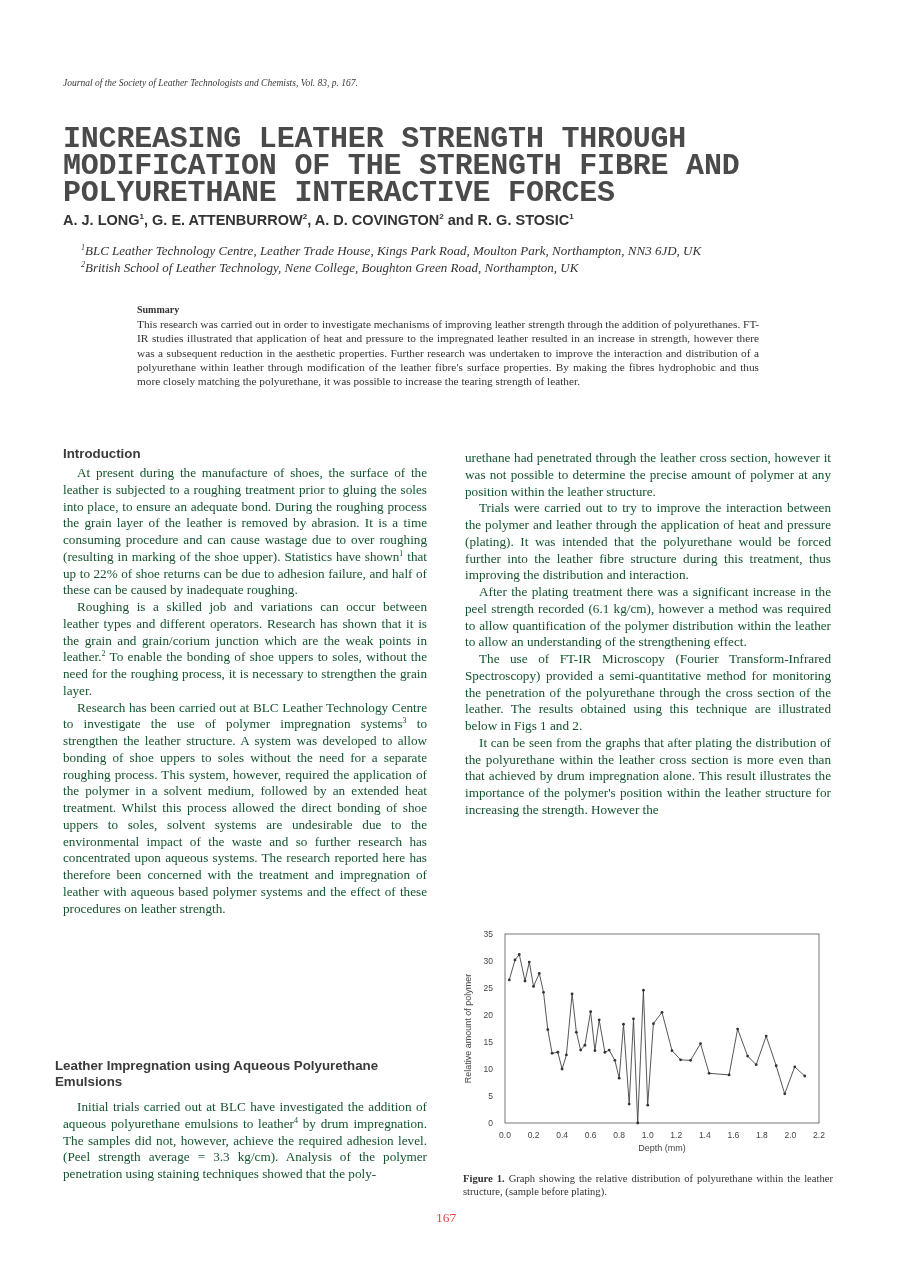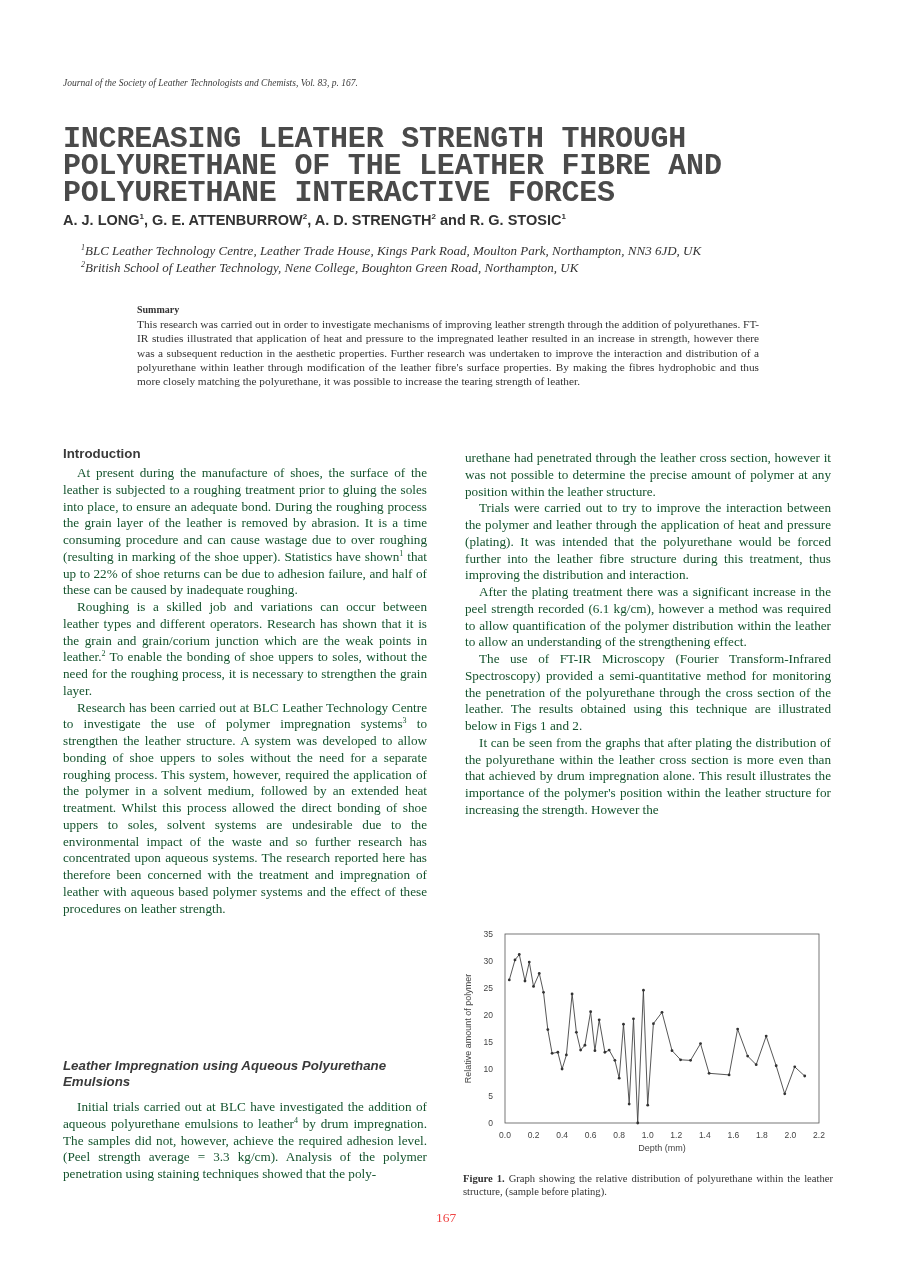--- a/index.html
+++ b/index.html
@@ -13,44 +13,44 @@
   .affil.a1 { top: 243px; }
   .affil.a2 { top: 260px; }
   .summary { position: absolute; left: 137px; top: 303px; width: 622px; font-size: 11.3px; line-height: 14.2px; color: #333; text-align: justify; }
   .summary-head { font-weight: bold; font-size: 10px; }
   .col { position: absolute; font-size: 13.2px; line-height: 16.75px; color: #14532d; text-align: justify; }
   .col p { margin: 0; text-indent: 14px; }
   .col.left { left: 63px; top: 465px; width: 364px; }
   .col.right { left: 465px; top: 450px; width: 366px; }
   .sec-head { font-family: "Liberation Sans", "DejaVu Sans", sans-serif; font-weight: bold; font-size: 13.3px; line-height: 16px; color: #3a3a3a; }
   .sec1 { position: absolute; left: 63px; top: 446px; }
-  .sec2 { position: absolute; left: 63px; top: 1058px; width: 364px; font-style: italic; }
+  .sec2 { position: absolute; left: 55px; top: 1058px; width: 364px; }
   .col.left2 { left: 63px; top: 1099px; width: 364px; }
   .chart-wrap { position: absolute; left: 455px; top: 920px; width: 390px; height: 240px; }
   .chart-wrap svg { position: absolute; left: 0; top: 0; }
   .caption { position: absolute; left: 463px; top: 1172px; width: 370px; font-size: 10.6px; line-height: 13px; color: #333; text-align: justify; }
   .caption b { font-weight: bold; }
   .page-num { position: absolute; left: 436px; top: 1210px; font-size: 13.5px; color: #ef4444; }
   sup { font-size: 8px; vertical-align: super; line-height: 0; }
   .axis-text { font-family: "Liberation Sans", "DejaVu Sans", sans-serif; font-size: 8.5px; fill: #444; }
   .axis-title { font-family: "Liberation Sans", "DejaVu Sans", sans-serif; font-size: 9px; fill: #444; }
 </style>
 </head>
 <body>
 
 <div class="journal">Journal of the Society of Leather Technologists and Chemists, Vol. 83, p. 167.</div>
 
 <h1 class="title">
   <div>INCREASING LEATHER STRENGTH THROUGH</div>
-  <div>POLYURETHANE OF THE LEATHER FIBRE AND</div>
+  <div>MODIFICATION OF THE STRENGTH FIBRE AND</div>
   <div>POLYURETHANE INTERACTIVE FORCES</div>
 </h1>
 
 <div class="authors">
-  <span>A. J. LONG</span><sup>1</sup><span>, </span><span>G. E. ATTENBURROW</span><sup>2</sup><span>, </span><span>A. D. STRENGTH</span><sup>2</sup><span> and </span><span>R. G. STOSIC</span><sup>1</sup>
+  <span>A. J. LONG</span><sup>1</sup><span>, </span><span>G. E. ATTENBURROW</span><sup>2</sup><span>, </span><span>A. D. COVINGTON</span><sup>2</sup><span> and </span><span>R. G. STOSIC</span><sup>1</sup>
 </div>
 
 <div class="affil a1"><sup>1</sup><span>BLC Leather Technology Centre, Leather Trade House, Kings Park Road, Moulton Park, Northampton, NN3 6JD, UK</span></div>
 <div class="affil a2"><sup>2</sup><span>British School of Leather Technology, Nene College, Boughton Green Road, Northampton, UK</span></div>
 
 <div class="summary">
   <div class="summary-head">Summary</div>
   <div>This research was carried out in order to investigate mechanisms of improving leather strength through the addition of polyurethanes. FT-IR studies illustrated that application of heat and pressure to the impregnated leather resulted in an increase in strength, however there was a subsequent reduction in the aesthetic properties. Further research was undertaken to improve the interaction and distribution of a polyurethane within leather through modification of the leather fibre's surface properties. By making the fibres hydrophobic and thus more closely matching the polyurethane, it was possible to increase the tearing strength of leather.</div>
 </div>
 

